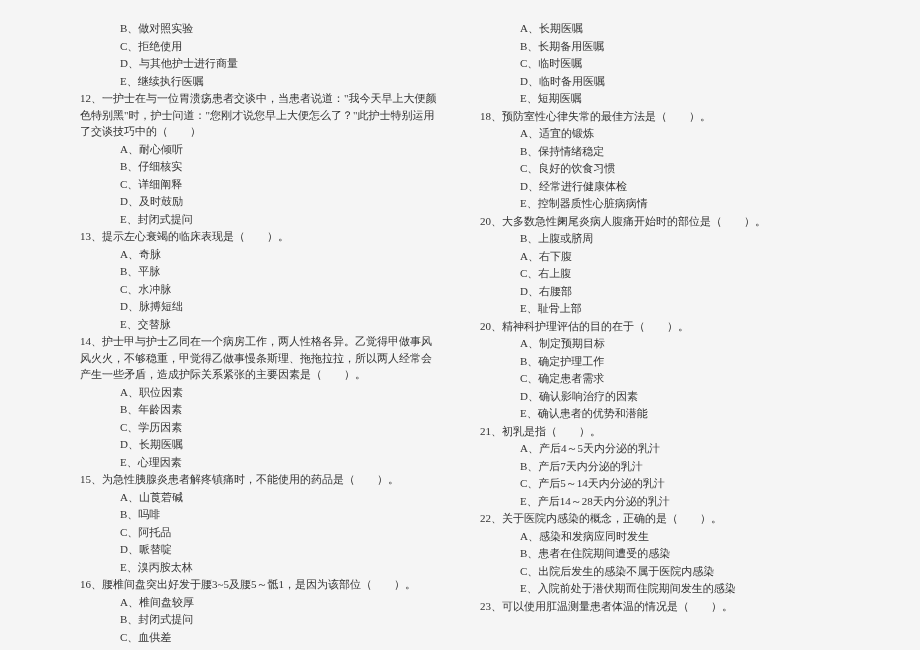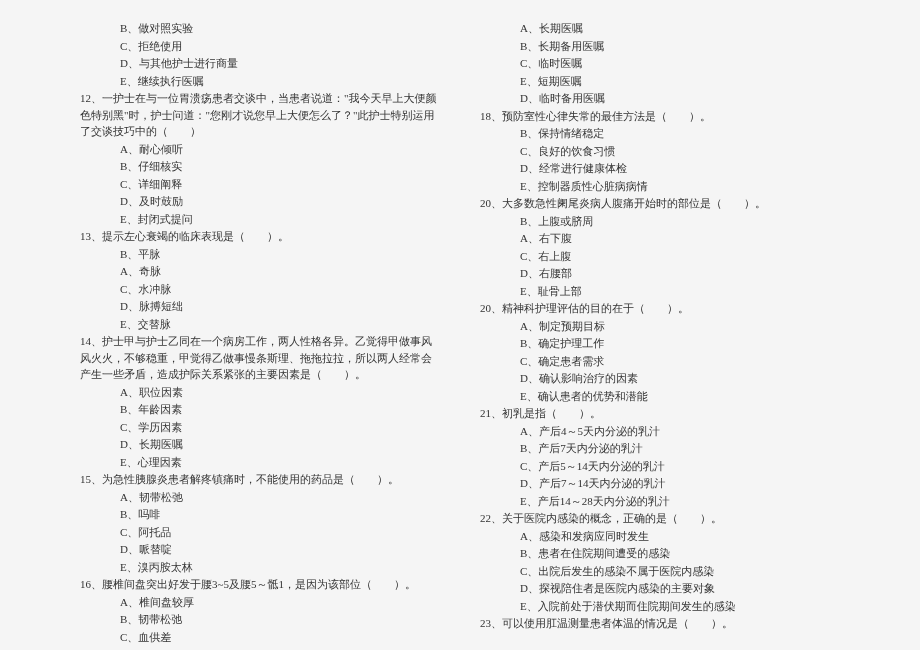--- a/index.html
+++ b/index.html
@@ -43,55 +43,56 @@
     <div class="option">E、继续执行医嘱</div>
 
     <div class="question">12、一护士在与一位胃溃疡患者交谈中，当患者说道："我今天早上大便颜色特别黑"时，护士问道："您刚才说您早上大便怎么了？"此护士特别运用了交谈技巧中的（　　）</div>
     <div class="option">A、耐心倾听</div>
     <div class="option">B、仔细核实</div>
     <div class="option">C、详细阐释</div>
     <div class="option">D、及时鼓励</div>
     <div class="option">E、封闭式提问</div>
 
     <div class="question">13、提示左心衰竭的临床表现是（　　）。</div>
+    <div class="option">A、奇脉</div>
     <div class="option">B、平脉</div>
-    <div class="option">A、奇脉</div>
     <div class="option">C、水冲脉</div>
     <div class="option">D、脉搏短绌</div>
     <div class="option">E、交替脉</div>
 
     <div class="question">14、护士甲与护士乙同在一个病房工作，两人性格各异。乙觉得甲做事风风火火，不够稳重，甲觉得乙做事慢条斯理、拖拖拉拉，所以两人经常会产生一些矛盾，造成护际关系紧张的主要因素是（　　）。</div>
     <div class="option">A、职位因素</div>
     <div class="option">B、年龄因素</div>
     <div class="option">C、学历因素</div>
     <div class="option">D、长期医嘱</div>
     <div class="option">E、心理因素</div>
 
     <div class="question">15、为急性胰腺炎患者解疼镇痛时，不能使用的药品是（　　）。</div>
-    <div class="option">A、韧带松弛</div>
+    <div class="option">A、山莨菪碱</div>
     <div class="option">B、吗啡</div>
     <div class="option">C、阿托品</div>
     <div class="option">D、哌替啶</div>
     <div class="option">E、溴丙胺太林</div>
 
     <div class="question">16、腰椎间盘突出好发于腰3~5及腰5～骶1，是因为该部位（　　）。</div>
     <div class="option">A、椎间盘较厚</div>
-    <div class="option">B、韧带松弛</div>
+    <div class="option">B、封闭式提问</div>
     <div class="option">C、血供差</div>
 
   </div>
 
   <div class="column">
     <div class="option">A、长期医嘱</div>
     <div class="option">B、长期备用医嘱</div>
     <div class="option">C、临时医嘱</div>
+    <div class="option">D、临时备用医嘱</div>
     <div class="option">E、短期医嘱</div>
-    <div class="option">D、临时备用医嘱</div>
 
     <div class="question">18、预防室性心律失常的最佳方法是（　　）。</div>
+    <div class="option">A、适宜的锻炼</div>
     <div class="option">B、保持情绪稳定</div>
     <div class="option">C、良好的饮食习惯</div>
     <div class="option">D、经常进行健康体检</div>
     <div class="option">E、控制器质性心脏病病情</div>
 
     <div class="question">20、大多数急性阑尾炎病人腹痛开始时的部位是（　　）。</div>
     <div class="option">B、上腹或脐周</div>
     <div class="option">A、右下腹</div>
     <div class="option">C、右上腹</div>
     <div class="option">D、右腰部</div>
@@ -101,26 +102,24 @@
     <div class="option">A、制定预期目标</div>
     <div class="option">B、确定护理工作</div>
     <div class="option">C、确定患者需求</div>
     <div class="option">D、确认影响治疗的因素</div>
     <div class="option">E、确认患者的优势和潜能</div>
 
     <div class="question">21、初乳是指（　　）。</div>
     <div class="option">A、产后4～5天内分泌的乳汁</div>
     <div class="option">B、产后7天内分泌的乳汁</div>
     <div class="option">C、产后5～14天内分泌的乳汁</div>
-    <div class="option">D、产后7～14天内分泌的乳汁</div>
     <div class="option">E、产后14～28天内分泌的乳汁</div>
 
     <div class="question">22、关于医院内感染的概念，正确的是（　　）。</div>
     <div class="option">A、感染和发病应同时发生</div>
     <div class="option">B、患者在住院期间遭受的感染</div>
     <div class="option">C、出院后发生的感染不属于医院内感染</div>
-    <div class="option">D、探视陪住者是医院内感染的主要对象</div>
     <div class="option">E、入院前处于潜伏期而住院期间发生的感染</div>
 
     <div class="question">23、可以使用肛温测量患者体温的情况是（　　）。</div>
 
   </div>
 </div>
 
 </body></html>

